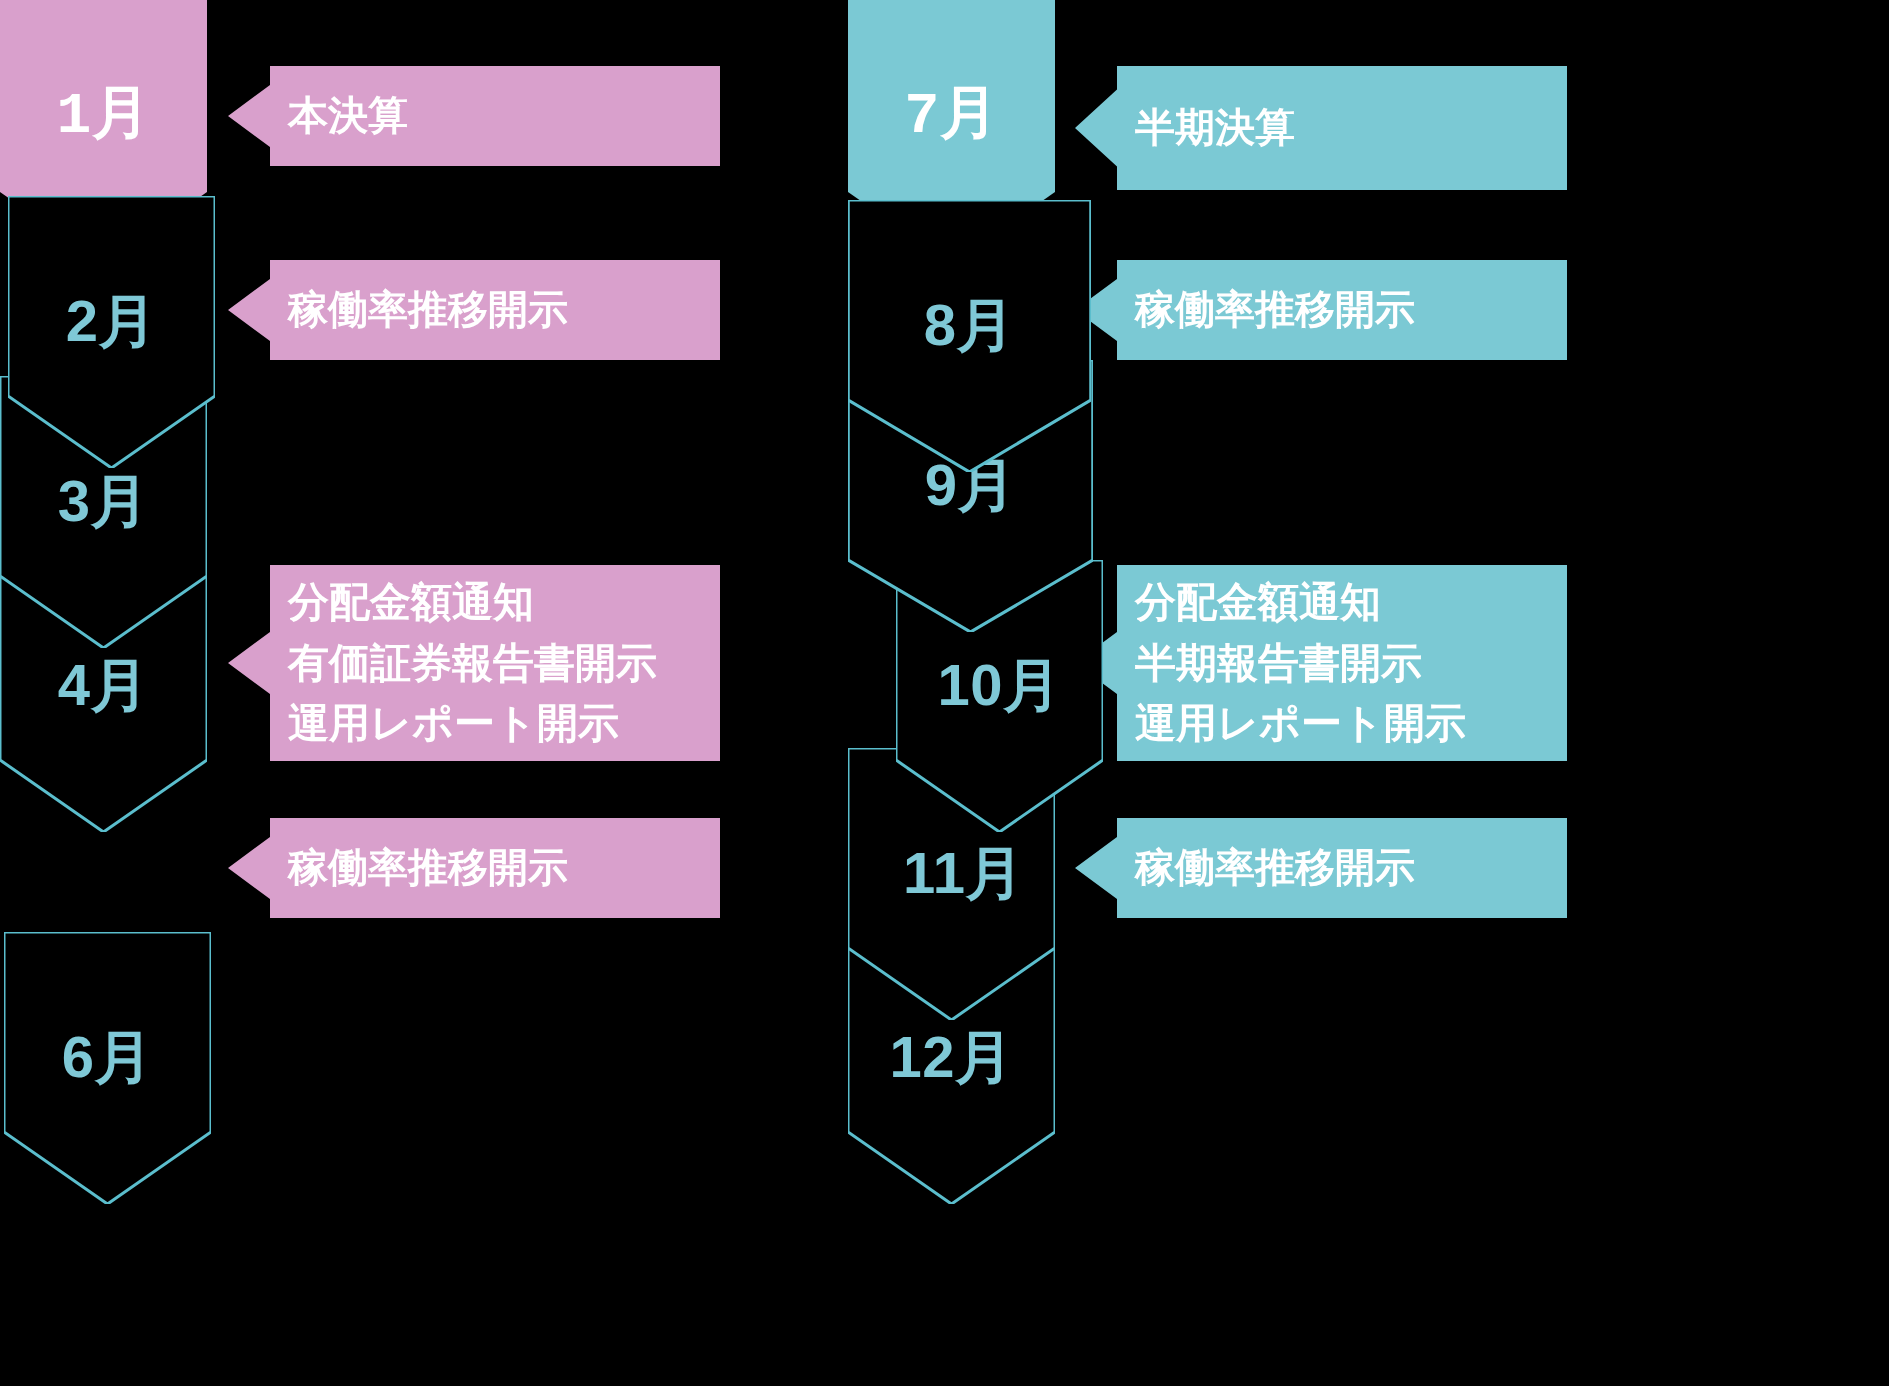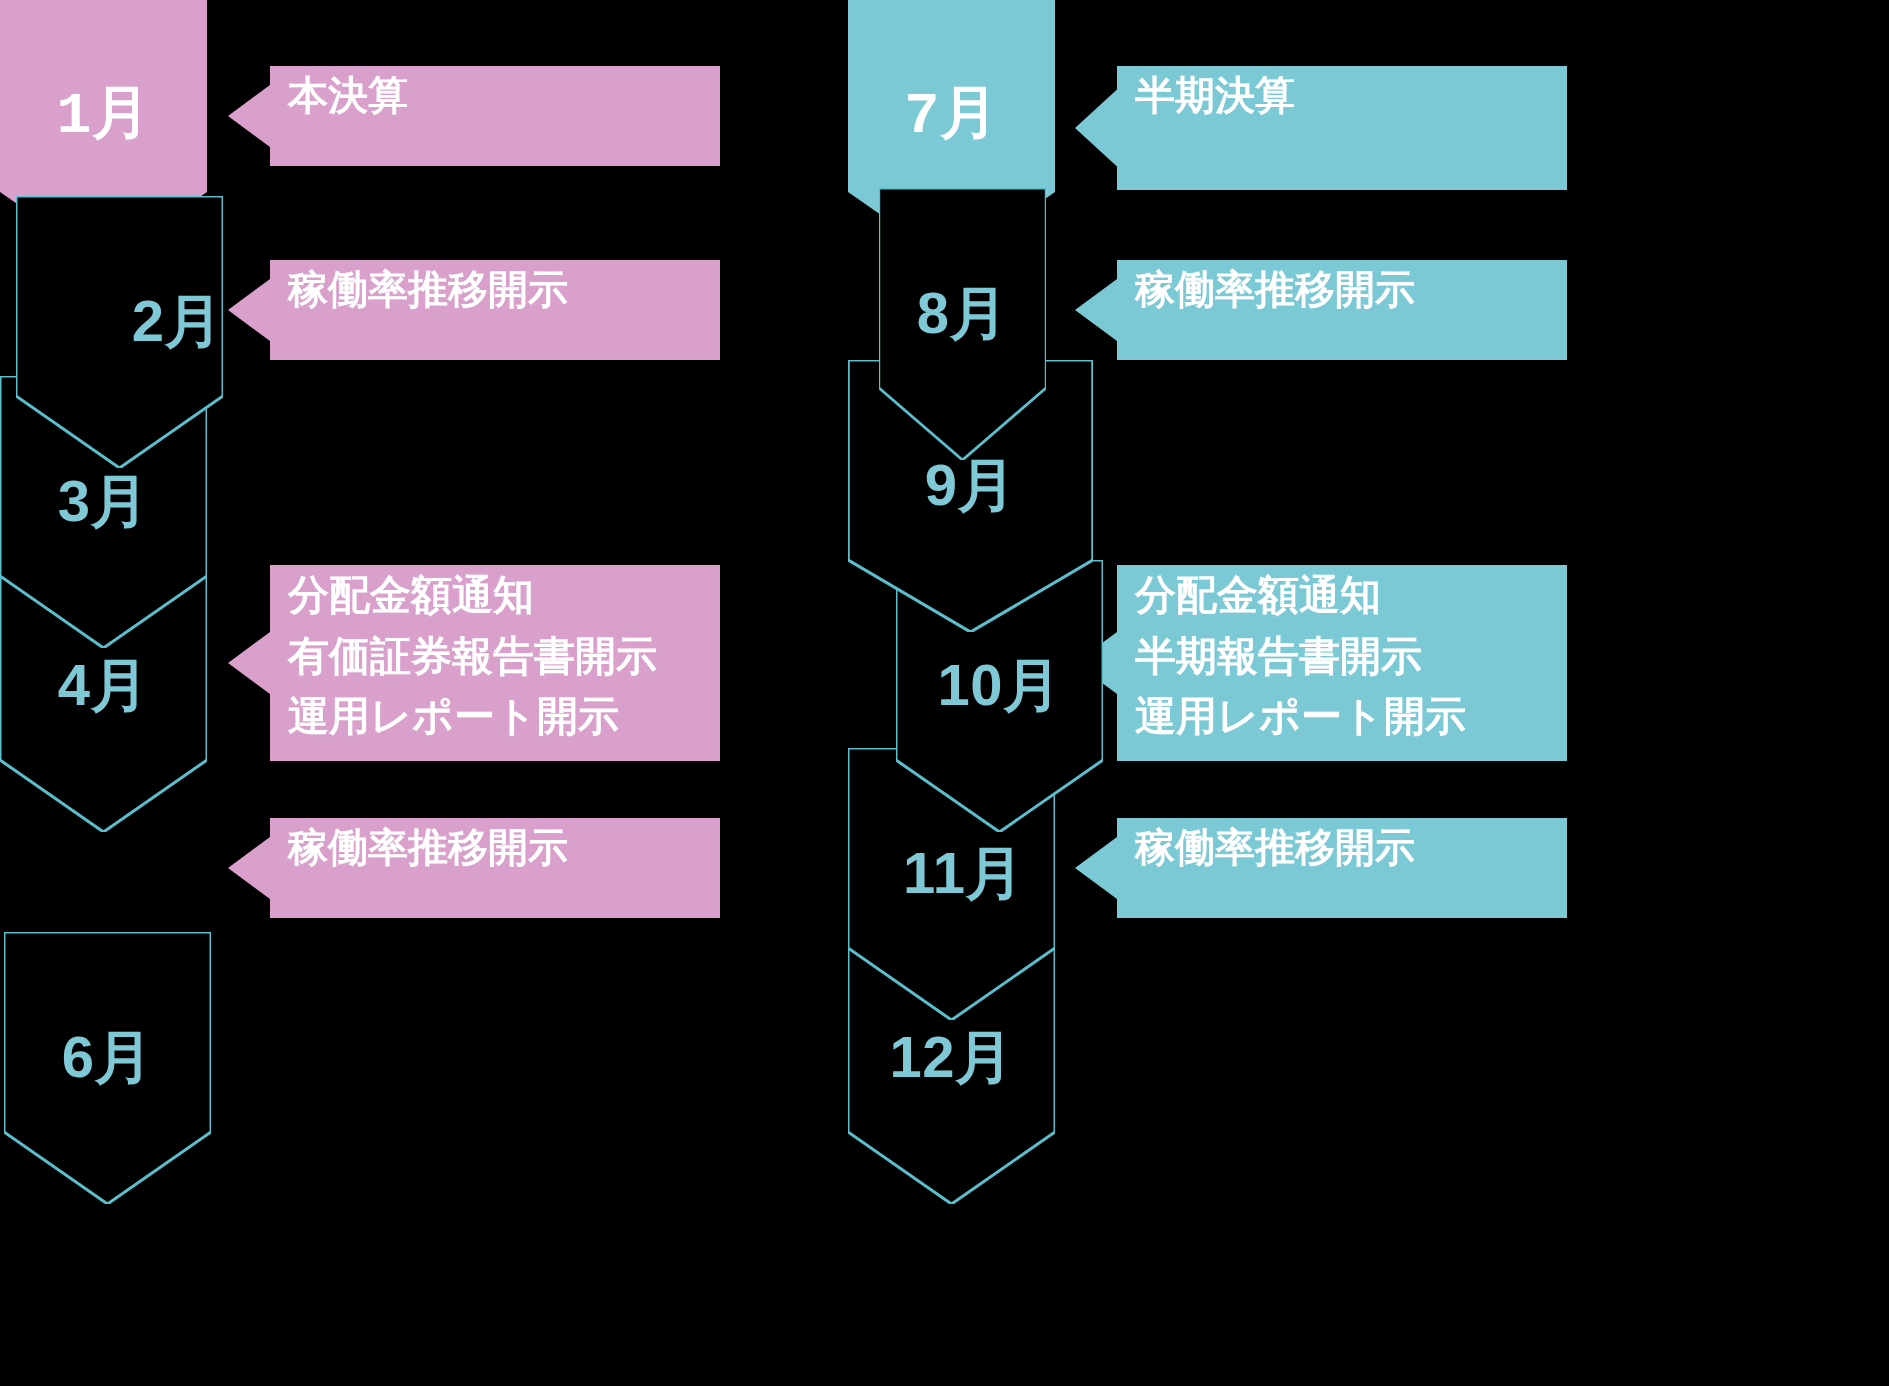--- a/index.html
+++ b/index.html
@@ -53,21 +53,21 @@
     transform: translateY(-11px);
   }
   .chev.accent .month-label { color: #ffffff; font-family: Liberation Mono, monospace; }
   .chev.plain  .month-label { color: #7FC8D6; }
 
   
   .callout {
     position: absolute;
     box-sizing: border-box;
     display: flex;
-    align-items: flex-start;
+    align-items: center;
   }
   .callout .callout-shape {
     position: absolute;
     left: 0; top: 0;
     width: 100%; height: 100%;
     z-index: 1;
   }
   .callout .callout-text {
     position: relative;
     z-index: 2;
@@ -84,21 +84,21 @@
 <body>
 
 <div id="stage">
     <div class="column" style="left: 0px; width: 207px;">
       <div class="chev accent" style="left: 0px; top: -8px; width: 207px; height: 272px; z-index: 5;">
         <svg class="chev-shape" viewBox="0 0 207 272" preserveAspectRatio="none">
           <path d="M0,0 L207,0 L207,200 L103.5,272 L0,200 Z" fill="#D9A0CC" stroke="none"></path>
         </svg>
         <span class="month-label">1月</span>
       </div>
-      <div class="chev plain" style="left: 16px; top: 196px; width: 207px; height: 272px; z-index: 9; justify-content: flex-end;">
+      <div class="chev plain" style="left: 8px; top: 196px; width: 207px; height: 272px; z-index: 9;">
         <svg class="chev-shape" viewBox="0 0 207 272" preserveAspectRatio="none">
           <path d="M0,0 L207,0 L207,200 L103.5,272 L0,200 Z" fill="#000000" stroke="#5BBECD" stroke-width="3"></path>
         </svg>
         <span class="month-label">2月</span>
       </div>
       <div class="chev plain" style="left: 0px; top: 376px; width: 207px; height: 272px; z-index: 8;">
         <svg class="chev-shape" viewBox="0 0 207 272" preserveAspectRatio="none">
           <path d="M0,0 L207,0 L207,200 L103.5,272 L0,200 Z" fill="#000000" stroke="#5BBECD" stroke-width="3"></path>
         </svg>
         <span class="month-label">3月</span>
@@ -142,21 +142,21 @@
       </svg>
       <div class="callout-text">稼働率推移開示</div>
     </div>
     <div class="column" style="left: 848px; width: 207px;">
       <div class="chev accent" style="left: 0px; top: -8px; width: 207px; height: 272px; z-index: 5;">
         <svg class="chev-shape" viewBox="0 0 207 272" preserveAspectRatio="none">
           <path d="M0,0 L207,0 L207,200 L103.5,272 L0,200 Z" fill="#7BC9D4" stroke="none"></path>
         </svg>
         <span class="month-label">7月</span>
       </div>
-      <div class="chev plain" style="left: 0px; top: 188px; width: 167px; height: 272px; z-index: 9; margin-left: 31px;">
+      <div class="chev plain" style="left: 0px; top: 200px; width: 243px; height: 272px; z-index: 9;">
         <svg class="chev-shape" viewBox="0 0 207 272" preserveAspectRatio="none">
           <path d="M0,0 L207,0 L207,200 L103.5,272 L0,200 Z" fill="#000000" stroke="#5BBECD" stroke-width="3"></path>
         </svg>
         <span class="month-label">8月</span>
       </div>
       <div class="chev plain" style="left: 0px; top: 360px; width: 245px; height: 272px; z-index: 8;">
         <svg class="chev-shape" viewBox="0 0 207 272" preserveAspectRatio="none">
           <path d="M0,0 L207,0 L207,200 L103.5,272 L0,200 Z" fill="#000000" stroke="#5BBECD" stroke-width="3"></path>
         </svg>
         <span class="month-label">9月</span>

